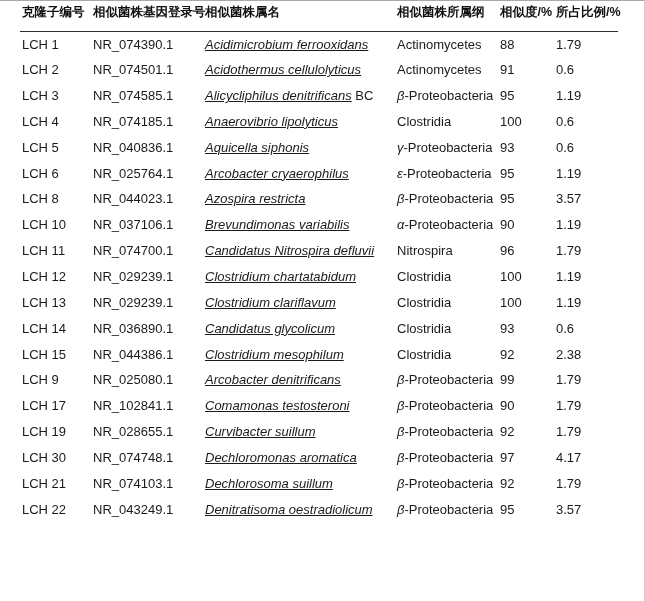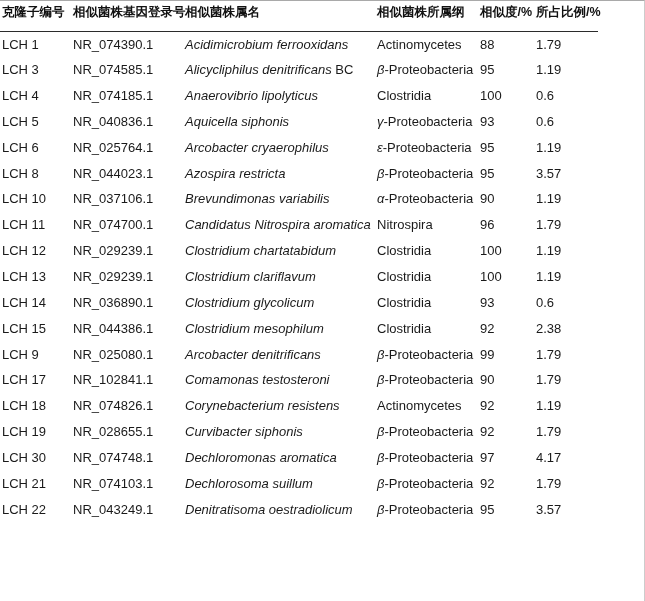--- a/index.html
+++ b/index.html
@@ -10,40 +10,41 @@
   }
   .page{
     width:644px;height:600px;
     border-top:1px solid #a9a9a9;
     border-right:1px solid #cccccc;
     overflow:hidden;background:#ffffff;
   }
   table{
     border-collapse:collapse;
     table-layout:fixed;
+    margin-left:20px;
     width:598px;
   }
   col.c-clone{width:71px;}
   col.c-acc{width:112px;}
   col.c-species{width:192px;}
   col.c-class{width:103px;}
   col.c-sim{width:56px;}
   col.c-prop{width:64px;}
   th{
     font-size:12.5px;font-weight:bold;text-align:left;
     vertical-align:top;box-sizing:border-box;height:30px;
     padding:3px 0 0 2px;white-space:nowrap;
     border-bottom:1px solid #2b2b2b;color:#111111;
   }
   td{
     font-size:13px;height:25.85px;box-sizing:border-box;
     padding:0 0 0 2px;vertical-align:middle;white-space:nowrap;
     color:#1a1a1a;
   }
-  .species-name{font-style:italic;}
+  .species-name{font-style:italic;text-decoration:underline;}
   .strain{font-style:normal;}
   .greek{font-style:italic;}
 </style>
 </head>
 <body>
 
 <div class="page">
   <table>
     <colgroup>
       <col class="c-clone">
@@ -66,20 +67,28 @@
     <tbody>
         <tr>
           <td>LCH 1</td>
           <td>NR_074390.1</td>
           <td><span class="species-name">Acidimicrobium ferrooxidans</span></td>
           <td>Actinomycetes</td>
           <td>88</td>
           <td>1.79</td>
         </tr>
         <tr>
+          <td>LCH 2</td>
+          <td>NR_074501.1</td>
+          <td><span class="species-name">Acidothermus cellulolyticus</span></td>
+          <td>Actinomycetes</td>
+          <td>91</td>
+          <td>0.6</td>
+        </tr>
+        <tr>
           <td>LCH 3</td>
           <td>NR_074585.1</td>
           <td><span class="species-name">Alicycliphilus denitrificans</span><span class="strain"> BC</span></td>
           <td><span class="greek">β</span>-Proteobacteria</td>
           <td>95</td>
           <td>1.19</td>
         </tr>
         <tr>
           <td>LCH 4</td>
           <td>NR_074185.1</td>
@@ -116,21 +125,21 @@
           <td>LCH 10</td>
           <td>NR_037106.1</td>
           <td><span class="species-name">Brevundimonas variabilis</span></td>
           <td><span class="greek">α</span>-Proteobacteria</td>
           <td>90</td>
           <td>1.19</td>
         </tr>
         <tr>
           <td>LCH 11</td>
           <td>NR_074700.1</td>
-          <td><span class="species-name">Candidatus Nitrospira aromatica</span></td>
+          <td><span class="species-name">Candidatus Nitrospira defluvii</span></td>
           <td>Nitrospira</td>
           <td>96</td>
           <td>1.79</td>
         </tr>
         <tr>
           <td>LCH 12</td>
           <td>NR_029239.1</td>
           <td><span class="species-name">Clostridium chartatabidum</span></td>
           <td>Clostridia</td>
           <td>100</td>
@@ -140,21 +149,21 @@
           <td>LCH 13</td>
           <td>NR_029239.1</td>
           <td><span class="species-name">Clostridium clariflavum</span></td>
           <td>Clostridia</td>
           <td>100</td>
           <td>1.19</td>
         </tr>
         <tr>
           <td>LCH 14</td>
           <td>NR_036890.1</td>
-          <td><span class="species-name">Clostridium glycolicum</span></td>
+          <td><span class="species-name">Candidatus glycolicum</span></td>
           <td>Clostridia</td>
           <td>93</td>
           <td>0.6</td>
         </tr>
         <tr>
           <td>LCH 15</td>
           <td>NR_044386.1</td>
           <td><span class="species-name">Clostridium mesophilum</span></td>
           <td>Clostridia</td>
           <td>92</td>
@@ -170,31 +179,23 @@
         </tr>
         <tr>
           <td>LCH 17</td>
           <td>NR_102841.1</td>
           <td><span class="species-name">Comamonas testosteroni</span></td>
           <td><span class="greek">β</span>-Proteobacteria</td>
           <td>90</td>
           <td>1.79</td>
         </tr>
         <tr>
-          <td>LCH 18</td>
-          <td>NR_074826.1</td>
-          <td><span class="species-name">Corynebacterium resistens</span></td>
-          <td>Actinomycetes</td>
-          <td>92</td>
-          <td>1.19</td>
-        </tr>
-        <tr>
           <td>LCH 19</td>
           <td>NR_028655.1</td>
-          <td><span class="species-name">Curvibacter siphonis</span></td>
+          <td><span class="species-name">Curvibacter suillum</span></td>
           <td><span class="greek">β</span>-Proteobacteria</td>
           <td>92</td>
           <td>1.79</td>
         </tr>
         <tr>
           <td>LCH 30</td>
           <td>NR_074748.1</td>
           <td><span class="species-name">Dechloromonas aromatica</span></td>
           <td><span class="greek">β</span>-Proteobacteria</td>
           <td>97</td>

